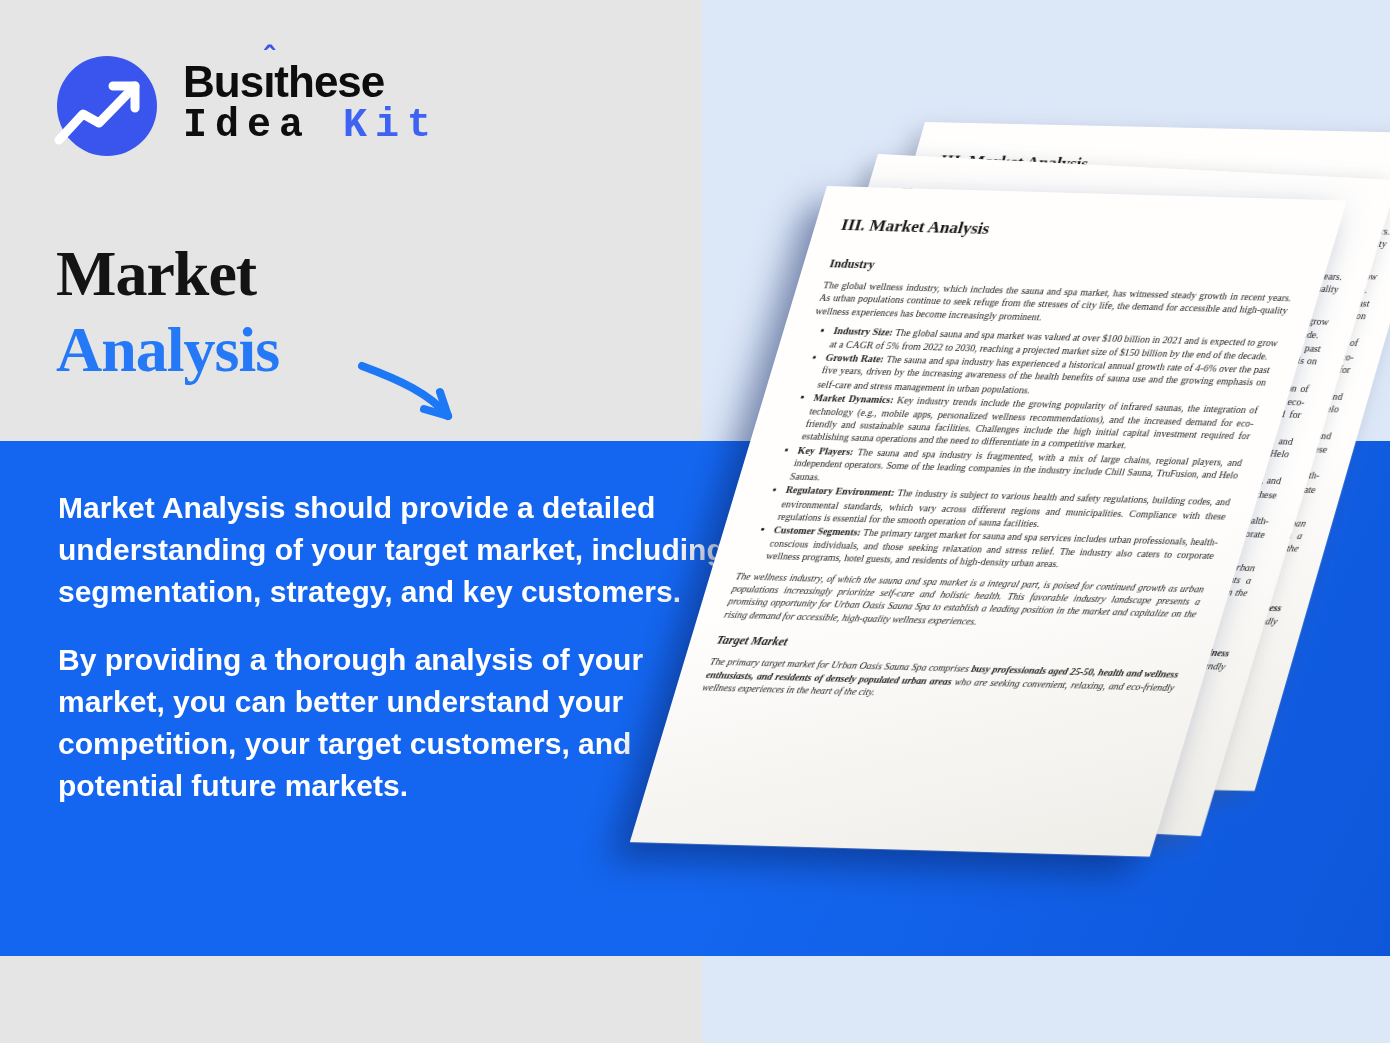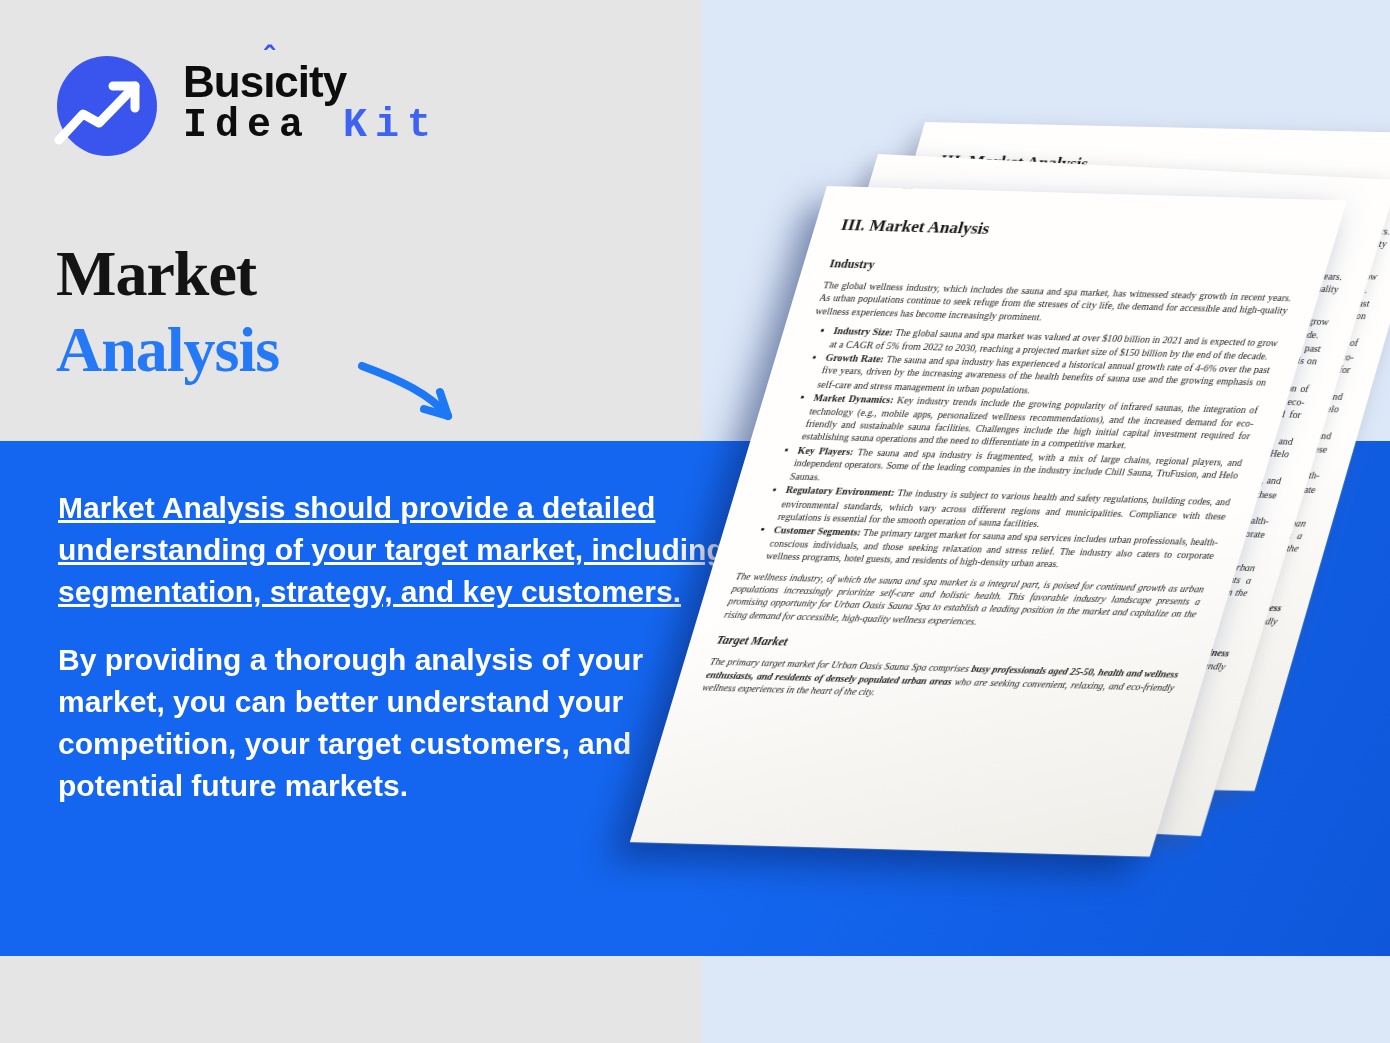--- a/index.html
+++ b/index.html
@@ -41,21 +41,21 @@
 
   .curved-arrow{position:absolute;left:348px;top:352px;width:120px;height:90px;z-index:2;}
   .curved-arrow path{stroke:var(--accent-blue);stroke-width:8;fill:none;
                      stroke-linecap:round;stroke-linejoin:round;}
 
   
   .blue-panel{position:absolute;left:0;top:441px;width:1390px;height:515px;z-index:3;
               background:linear-gradient(115deg,var(--panel-blue) 55%,#0E57DA 100%);
               padding:46px 0 0 58px;}
   .blue-panel p{color:#ffffff;font-weight:700;font-size:30px;line-height:42px;}
-  .panel-p1{max-width:700px;text-decoration:underline;}
+  .panel-p1{max-width:700px;}
   .panel-p2{max-width:620px;margin-top:26px;}
 
   
   .page{position:absolute;width:520px;height:680px;transform-origin:0 0;
         background:linear-gradient(165deg,#fffefd 55%,#efede8 100%);}
   .page-front{left:827px;top:186px;z-index:6;
         transform:matrix(1,0.028,-0.29,0.965,0,0);
         filter:drop-shadow(-14px 18px 18px rgba(5,30,90,0.5));}
   .page-mid{left:878px;top:154px;z-index:5;
         transform:matrix(1,0.05,-0.29,0.965,0,0);
@@ -79,21 +79,21 @@
 
   <div class="bg-right"></div>
 
   <header class="logo">
     <svg class="logo-mark" viewBox="0 0 100 100">
       <circle cx="50" cy="50" r="50"></circle>
       <path d="M2 84 L26 58 L42 67 L78 30"></path>
       <path d="M56 30 L78 30 L78 52"></path>
     </svg>
     <div class="logo-text">
-      <div class="brand-line1"><span>Bus</span><span class="iwrap"><span>ı</span><span class="caret">ˆ</span></span><span>city</span></div>
+      <div class="brand-line1"><span>Bus</span><span class="iwrap"><span>ı</span><span class="caret">ˆ</span></span><span>these</span></div>
       <div class="brand-line2"><span>Idea</span> <span class="brand-kit">Kit</span></div>
     </div>
   </header>
 
   <h1 class="hero">
     <span class="hero-line1">Market</span>
     <span class="hero-line2">Analysis</span>
   </h1>
 
   <svg class="curved-arrow" viewBox="0 0 120 90">

